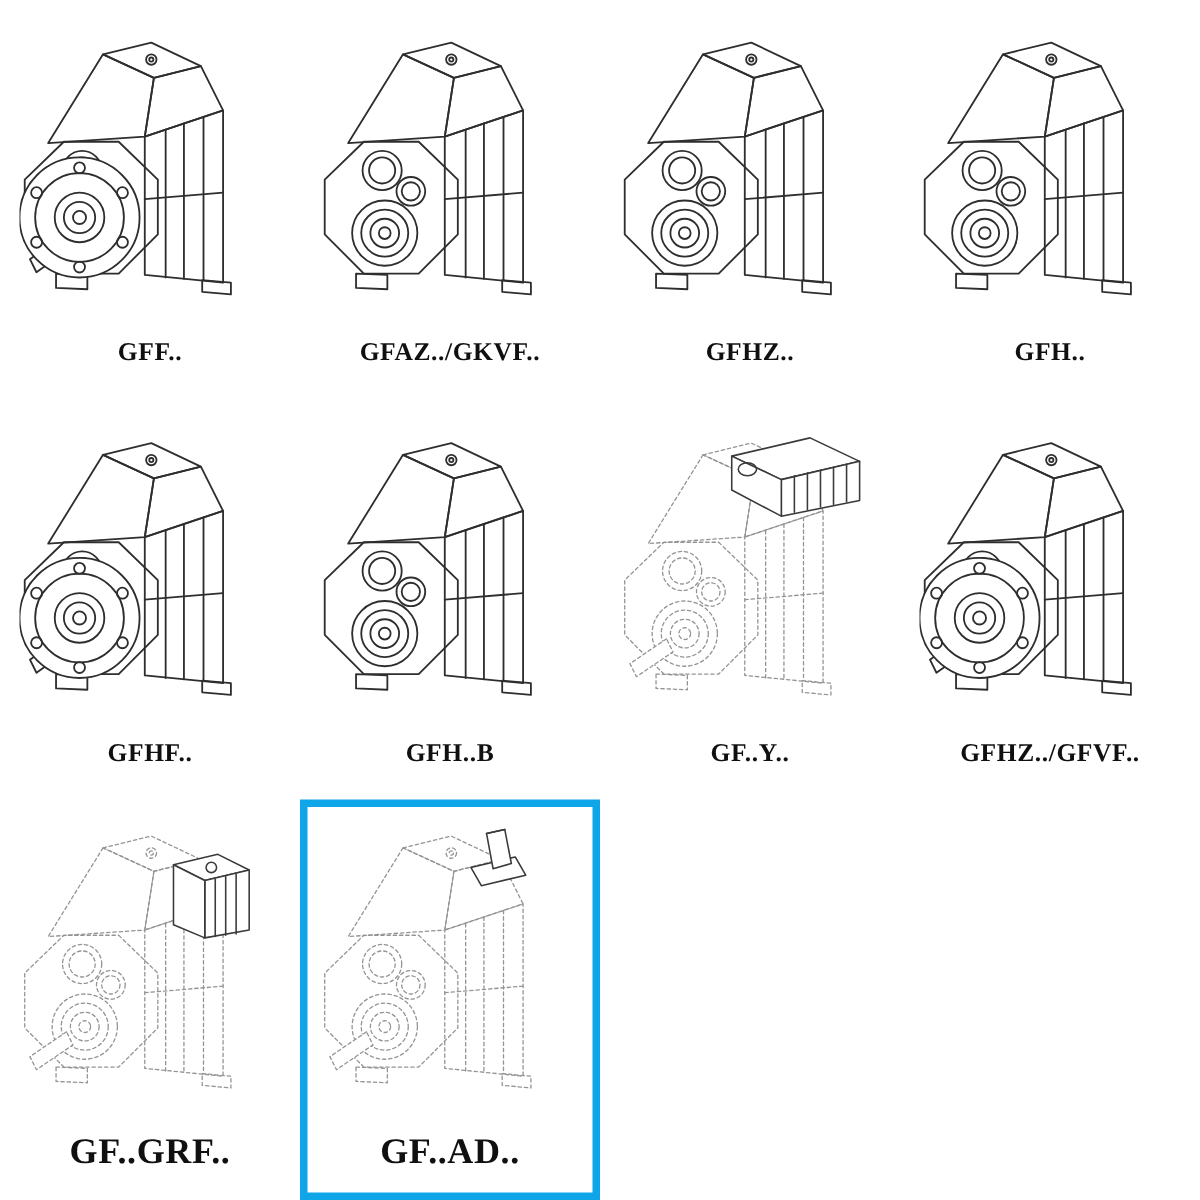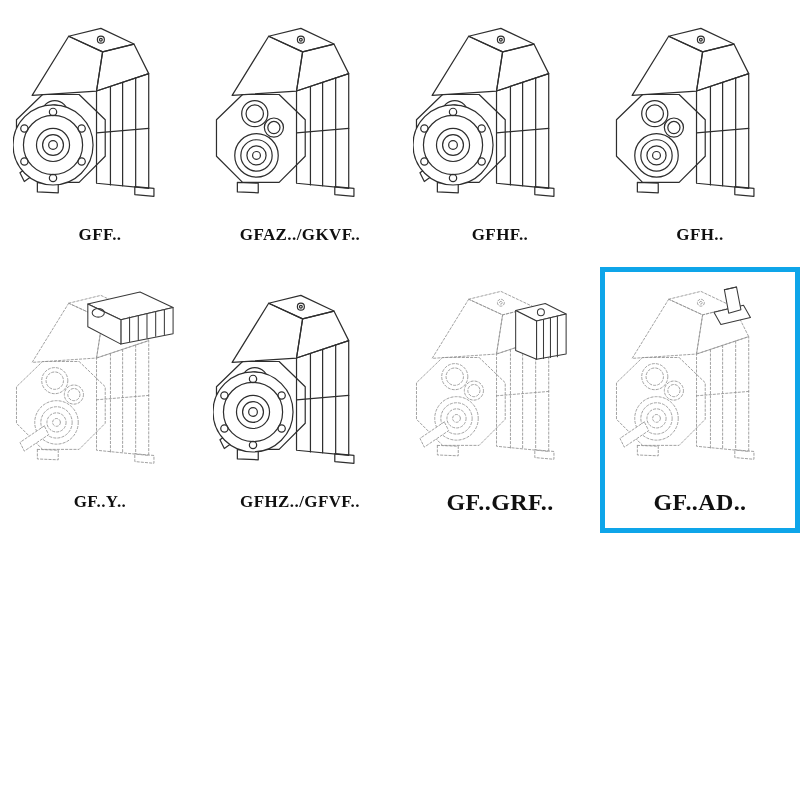--- a/index.html
+++ b/index.html
@@ -129,36 +129,48 @@
     <div class="label">GFF..</div>
   </div>
 
   <div class="cell">
     <svg class="drawing" viewBox="0 0 200 230">
       <use class="ink" href="#gb-base"></use>
     </svg>
     <div class="label">GFAZ../GKVF..</div>
   </div>
 
+  <div class="cell">
+    <svg class="drawing" viewBox="0 0 200 230">
+      <use class="ink" href="#gb-base"></use>
+    </svg>
+    <div class="label">GFHZ..</div>
+  </div>
+
+  <div class="cell">
+    <svg class="drawing" viewBox="0 0 200 230">
+      <use class="ink" href="#gb-base"></use>
+    </svg>
+    <div class="label">GFH..</div>
+  </div>
 
   <div class="cell">
     <svg class="drawing" viewBox="0 0 200 230">
       <use class="ink" href="#gb-base"></use>
         <use class="ink" href="#gb-flange"></use>
     </svg>
     <div class="label">GFHF..</div>
   </div>
 
   <div class="cell">
     <svg class="drawing" viewBox="0 0 200 230">
       <use class="ink" href="#gb-base"></use>
     </svg>
-    <div class="label">GFH..</div>
-  </div>
-
+    <div class="label">GFH..B</div>
+  </div>
 
 
   <div class="cell">
     <svg class="drawing" viewBox="0 0 200 230">
       <use class="ghost" href="#gb-base"></use>
         <use class="ghost" href="#gb-outshaft"></use>
         <use class="ink-thin" href="#gb-motor"></use>
     </svg>
     <div class="label">GF..Y..</div>
   </div>

